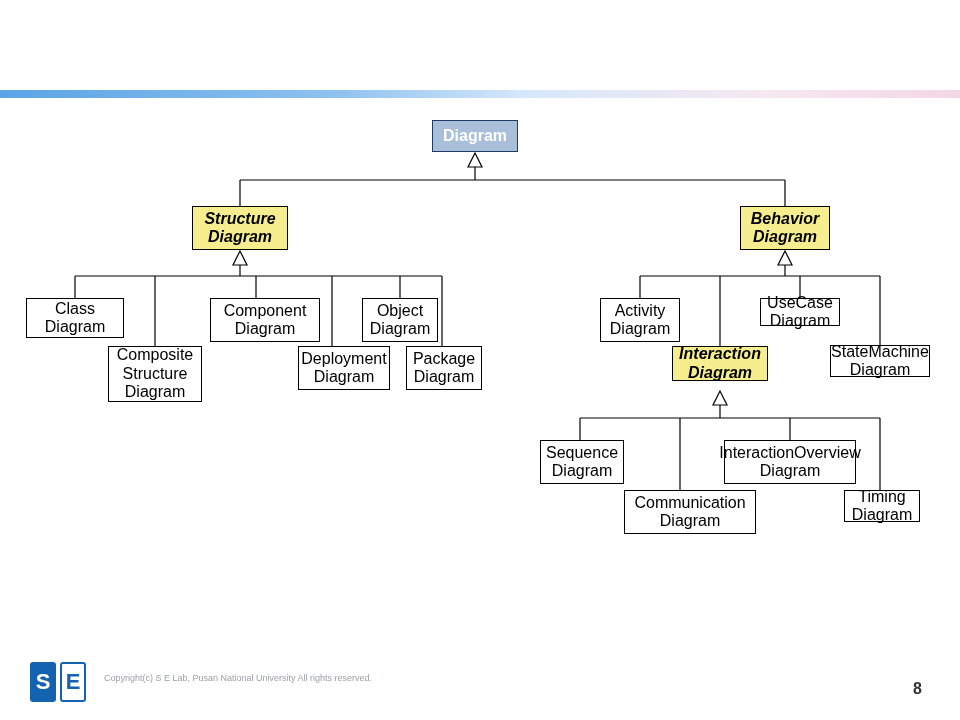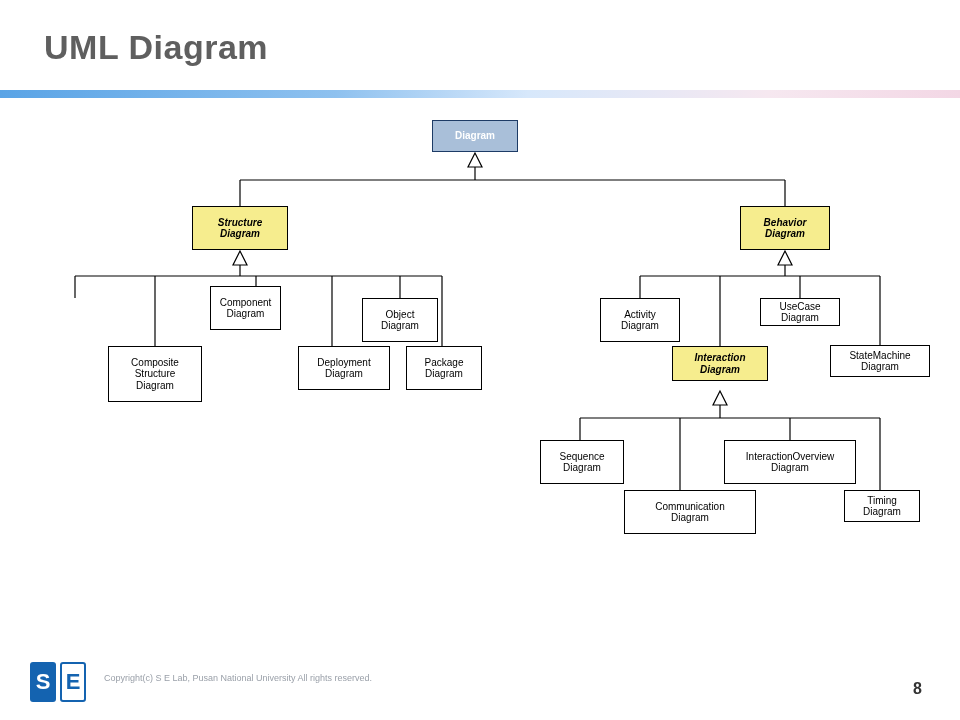--- a/index.html
+++ b/index.html
@@ -1,38 +1,37 @@
 <!DOCTYPE html>
 <html><head>
 <meta charset="utf-8">
 <style>
 html,body{margin:0;padding:0;width:960px;height:720px;font-family:Verdana,Arial,sans-serif;background:#fff;overflow:hidden}
 .slide{position:relative;width:960px;height:720px}
 .title{position:absolute;left:44px;top:28px;font-size:34px;font-weight:700;color:#5f5f5f;letter-spacing:.5px}
 .rule{position:absolute;left:0;top:90px;width:960px;height:8px;
   background:linear-gradient(90deg,#5aa4e6 0%,#8ec1ef 35%,#d7e8fb 55%,#f6e8f0 80%,#f3d7e5 100%)}
 .diagram{position:absolute;left:0;top:98px;width:960px;height:530px}
-.box{position:absolute;border:1.6px solid #000;background:#fff;display:flex;align-items:center;justify-content:center;text-align:center;padding:4px 16px;font-size:10px;line-height:1.15;box-sizing:border-box}
+.box{position:absolute;border:1.6px solid #000;background:#fff;display:flex;align-items:center;justify-content:center;text-align:center;padding:4px 16px;font-size:16px;line-height:1.15;box-sizing:border-box}
 .box.blue{background:#a9bfd9;color:#fff;font-weight:700;border-color:#1d3b66}
 .box.gold{background:#f6ed8e;font-style:italic;font-weight:700}
 .svg{position:absolute;left:0;top:0;width:960px;height:530px}
 .svg line{stroke:#000;stroke-width:1.2}
 .svg polygon{fill:#fff;stroke:#000;stroke-width:1.2}
 .footer{position:absolute;left:30px;bottom:18px;display:flex;align-items:center;gap:14px}
 .logo{width:60px;height:48px;display:flex;gap:4px;align-items:flex-end}
 .logo .s{width:26px;height:40px;background:#1463b0;border-radius:3px;position:relative;color:#fff;font-weight:700;font-size:22px;display:flex;align-items:center;justify-content:center}
 .logo .e{width:26px;height:40px;border:2px solid #1463b0;border-radius:3px;color:#1463b0;font-weight:700;font-size:22px;display:flex;align-items:center;justify-content:center;box-sizing:border-box}
 .copyright{font-size:9px;color:#9aa0a9}
 .pageno{position:absolute;right:38px;bottom:22px;font-size:16px;color:#333;font-weight:700}
 </style>
 </head>
 <body>
 <div class="slide">
 
-<div class="title">UML Diagram</div>
 <div class="rule"></div>
 
 <div class="diagram">
 
 <svg class="svg">
 
   <polygon points="475,55 468,69 482,69"></polygon>
   <line x1="475" y1="69" x2="475" y2="82"></line>
   <line x1="240" y1="82" x2="785" y2="82"></line>
   <line x1="240" y1="82" x2="240" y2="108"></line>
@@ -61,22 +60,23 @@
   <line x1="580" y1="320" x2="880" y2="320"></line>
   <line x1="580" y1="320" x2="580" y2="342"></line>
   <line x1="680" y1="320" x2="680" y2="392"></line>
   <line x1="790" y1="320" x2="790" y2="342"></line>
   <line x1="880" y1="320" x2="880" y2="392"></line>
 </svg>
 
 <div class="box blue" style="left:432px;top:22px;width:86px;height:32px">Diagram</div>
 
 <div class="box gold" style="left:192px;top:108px;width:96px;height:44px">Structure<br>Diagram</div>
+<div class="box" style="left:26px;top:200px;width:98px;height:40px">Class Diagram</div>
 <div class="box" style="left:108px;top:248px;width:94px;height:56px">Composite<br>Structure<br>Diagram</div>
-<div class="box" style="left:210px;top:188px;width:71px;height:44px">Component<br>Diagram</div>
+<div class="box" style="left:210px;top:200px;width:110px;height:44px">Component<br>Diagram</div>
 <div class="box" style="left:298px;top:248px;width:92px;height:44px">Deployment<br>Diagram</div>
 <div class="box" style="left:362px;top:200px;width:76px;height:44px">Object<br>Diagram</div>
 <div class="box" style="left:406px;top:248px;width:76px;height:44px">Package<br>Diagram</div>
 
 <div class="box gold" style="left:740px;top:108px;width:90px;height:44px">Behavior<br>Diagram</div>
 <div class="box" style="left:600px;top:200px;width:80px;height:44px">Activity<br>Diagram</div>
 <div class="box" style="left:760px;top:200px;width:80px;height:28px">UseCase<br>Diagram</div>
 <div class="box" style="left:830px;top:247px;width:100px;height:32px">StateMachine<br>Diagram</div>
 <div class="box gold" style="left:672px;top:248px;width:96px;height:35px">Interaction<br>Diagram</div>
 

